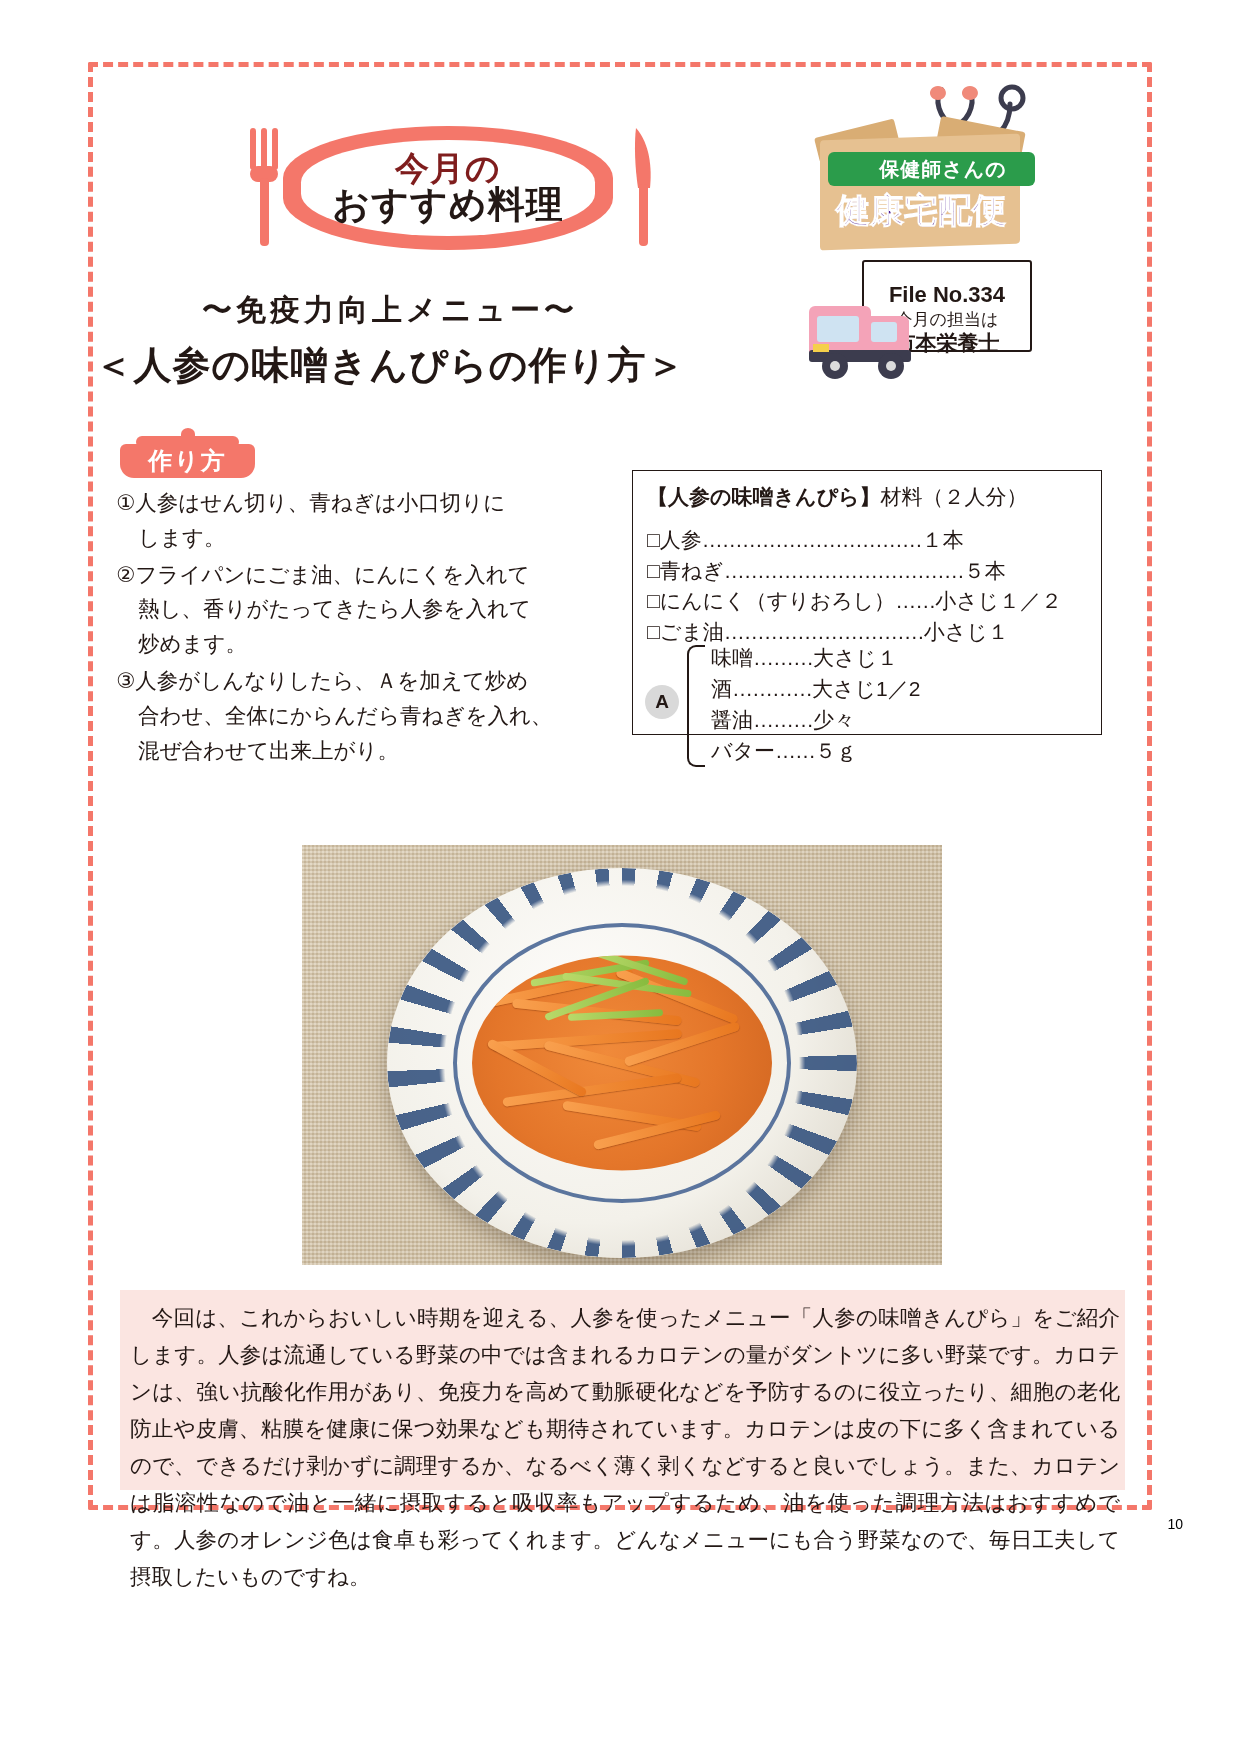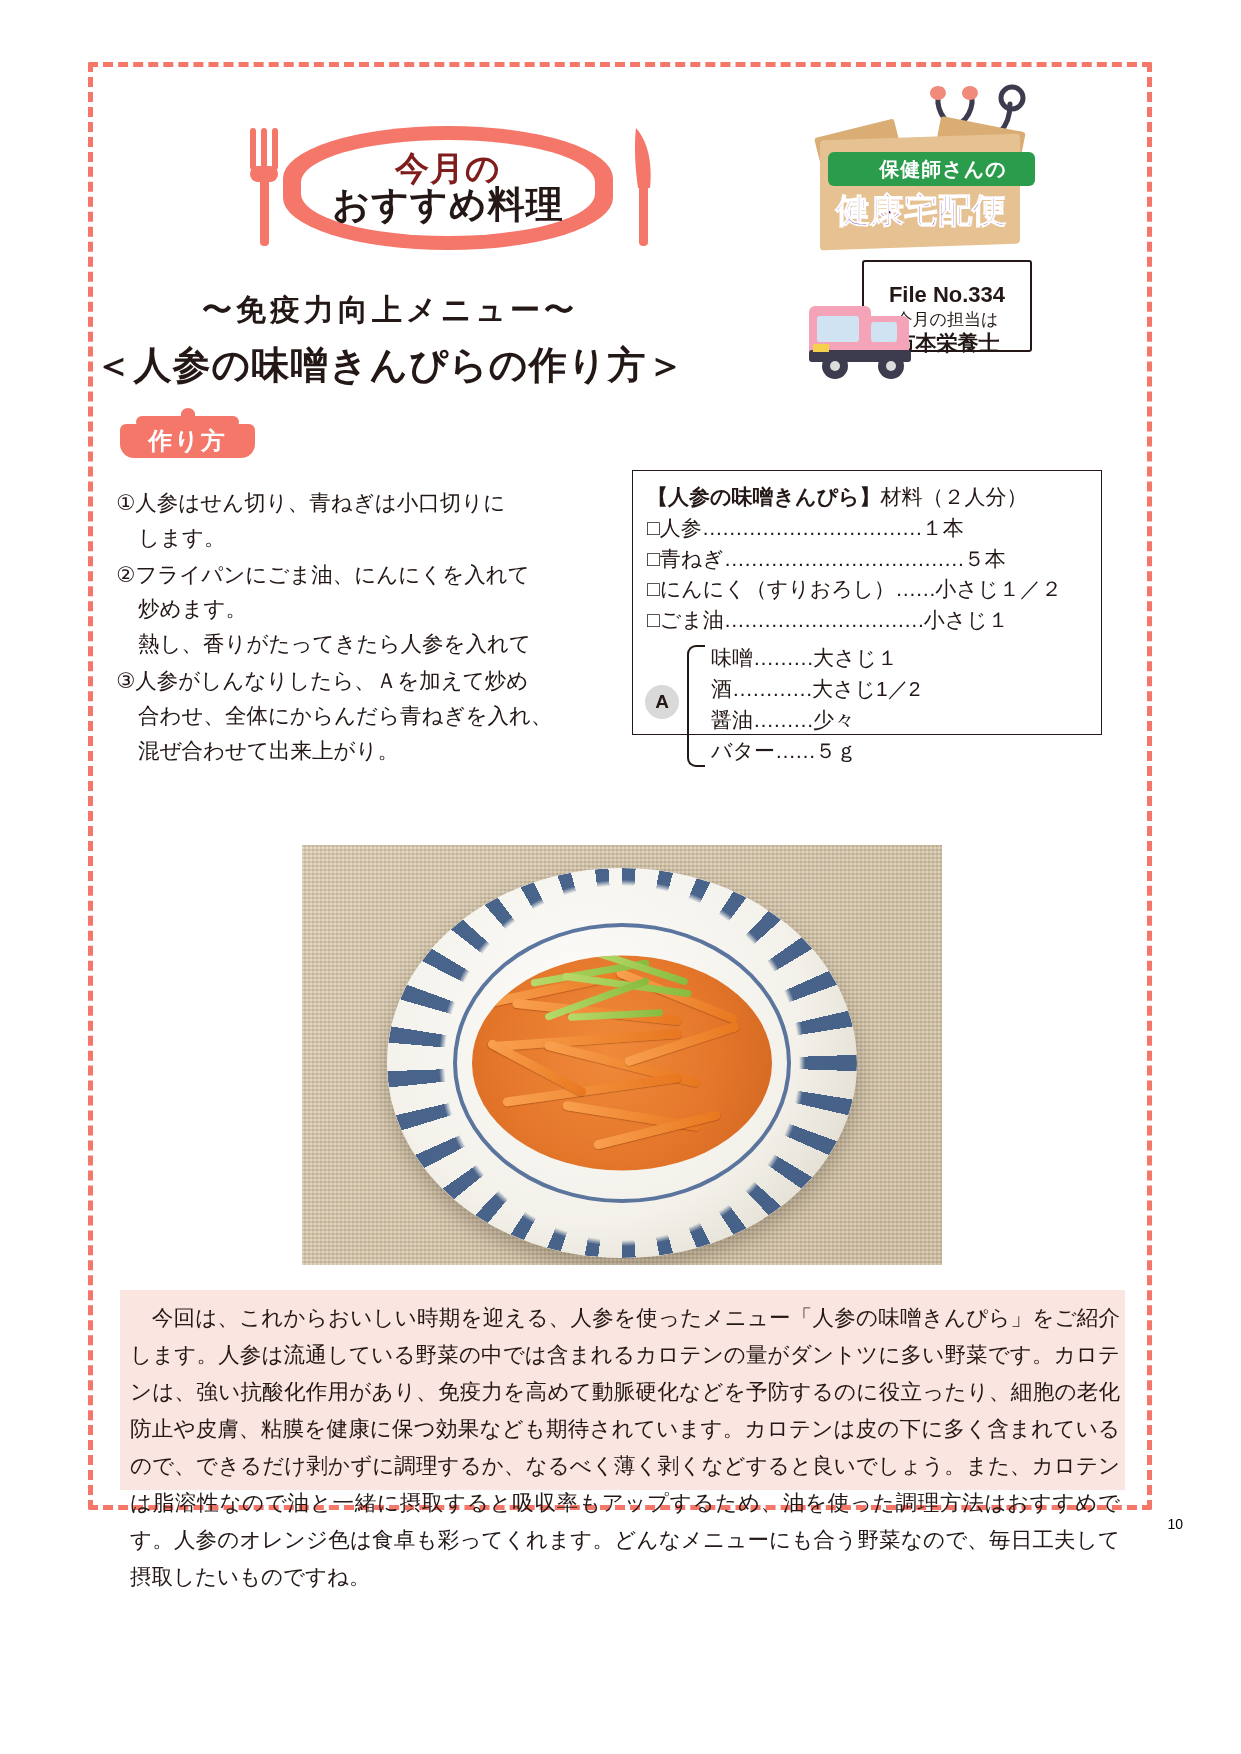--- a/index.html
+++ b/index.html
@@ -102,21 +102,21 @@
     position:absolute;left:52px;top:168px;width:170px;height:92px;
     background:#ffffff;border:2px solid #231815;border-radius:3px;
     padding:19px 6px;box-sizing:border-box;text-align:center;line-height:1.25;
   }
   .file-card .fno{font-size:22px;font-weight:bold;}
   .file-card .fin{font-size:17px;}
   .file-card .fnm{font-size:21px;font-weight:bold;}
   .truck{position:absolute;left:-5px;top:180px;}
   
   .howto-label{
-    position:absolute;left:120px;top:420px;width:122px;height:40px;
+    position:absolute;left:120px;top:440px;width:122px;height:40px;
   }
   .howto-label .pot{
     position:absolute;left:0;top:4px;width:135px;height:34px;
     background:#f4776a;border-radius:6px 6px 14px 14px;
   }
   .howto-label .lid{
     position:absolute;left:16px;top:-4px;width:103px;height:12px;
     background:#f4776a;border-radius:6px;
   }
   .howto-label .knob{
@@ -135,21 +135,21 @@
   }
   .step{margin-bottom:2px;}
   .step .body{display:block;}
   .step .ind{display:block;padding-left:22px;}
   
   .ing-box{
     position:absolute;left:632px;top:470px;width:470px;height:265px;
     border:1.5px solid #231815;background:#ffffff;box-sizing:border-box;
     padding:12px 14px;
   }
-  .ing-head{font-size:21px;font-weight:bold;margin-bottom:2px;}
+  .ing-head{font-size:21px;font-weight:bold;margin-bottom:14px;}
   .ing-head .normal{font-weight:normal;}
   .ing-row{
     font-size:21px;line-height:1.46;white-space:nowrap;
   }
   .dots{letter-spacing:-1px;}
   
   .group-a{
     position:absolute;left:645px;top:645px;width:300px;height:125px;
   }
   .a-circle{
@@ -309,22 +309,22 @@
     <span>作り方</span>
   </div>
 
   <div class="steps">
     <div class="step">
       <span class="body">①人参はせん切り、青ねぎは小口切りに</span>
       <span class="ind">します。</span>
     </div>
     <div class="step">
       <span class="body">②フライパンにごま油、にんにくを入れて</span>
+      <span class="ind">熱し、香りがたってきたら人参を入れて</span>
       <span class="ind">炒めます。</span>
-      <span class="ind">熱し、香りがたってきたら人参を入れて</span>
     </div>
     <div class="step">
       <span class="body">③人参がしんなりしたら、Ａを加えて炒め</span>
       <span class="ind">合わせ、全体にからんだら青ねぎを入れ、</span>
       <span class="ind">混ぜ合わせて出来上がり。</span>
     </div>
   </div>
 
   <div class="ing-box">
     <div class="ing-head">

